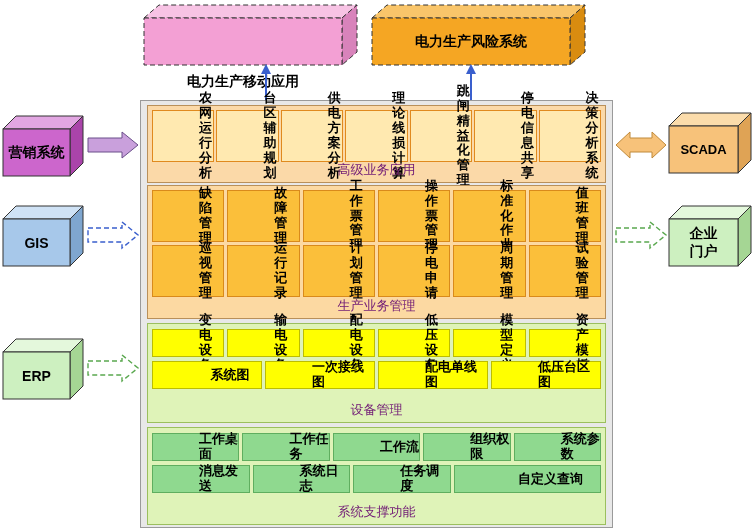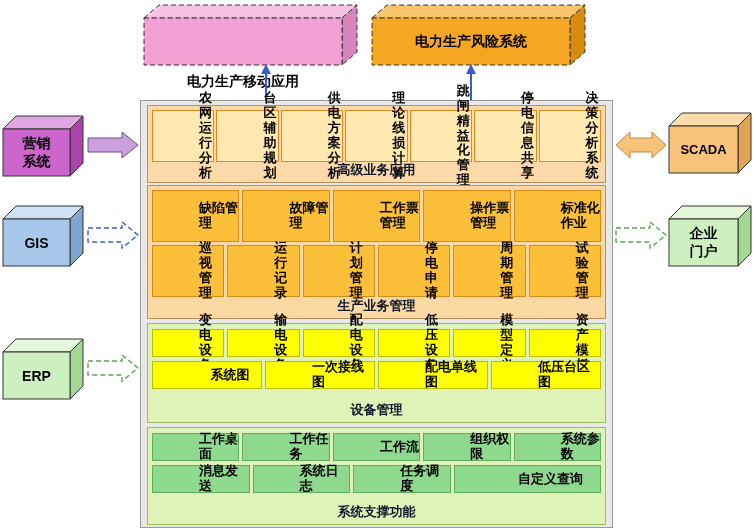--- a/index.html
+++ b/index.html
@@ -17,21 +17,21 @@
   #main-panel{
     left:140px;top:100px;width:473px;height:428px;
     background:#e8e8e8;border:1px solid #9a9a9a;
   }
   .section{
     position:absolute;left:6px;right:6px;
     border:1px solid #b9905a;
   }
   .section-title{
     position:absolute;left:0;right:0;bottom:2px;
-    text-align:center;font-size:13px;font-weight:bold;color:#0f172a;
+    text-align:center;font-size:13px;font-weight:normal;color:#701a75;
   }
   .cell{
     box-sizing:border-box;
     display:flex;align-items:center;justify-content:center;text-align:left;
     font-size:13px;font-weight:bold;color:#000;line-height:1.15;padding-left:46px;
   }
 
   
   #sec-advanced{top:4px;height:76px;background:#fbd9a8;}
   #sec-advanced .row{position:absolute;left:4px;right:4px;top:4px;height:52px;display:flex;}
@@ -96,21 +96,21 @@
 
   <line x1="16" y1="44" x2="221" y2="44" stroke="#3a5fcd" stroke-width="2"></line>
 </svg>
 
 <div class="abs" style="left:2px;top:115px;width:82px;height:62px;">
   <svg width="82" height="62" style="position:absolute;left:0;top:0;">
     <polygon points="1,14 14,1 81,1 68,14" fill="#e2a6e2" stroke="#333" stroke-width="1"></polygon>
     <polygon points="68,14 81,1 81,48 68,61" fill="#aa44aa" stroke="#333" stroke-width="1"></polygon>
     <rect x="1" y="14" width="67" height="47" fill="#cc66cc" stroke="#333" stroke-width="1"></rect>
   </svg>
-  <div class="abs ctr" style="left:1px;top:14px;width:67px;height:47px;flex-direction:column;">
+  <div class="abs ctr" style="left:1px;top:14px;width:67px;height:47px;flex-direction:row;">
     <span style="font-size:14px;font-weight:bold;">营销</span>
     <span style="font-size:14px;font-weight:bold;">系统</span>
   </div>
 </div>
 <svg class="abs" style="left:86px;top:130px;width:54px;height:30px;">
   <polygon points="2,8 36,8 36,2 52,15 36,28 36,22 2,22" fill="#c9a0dc" stroke="#6a4f8a" stroke-width="1"></polygon>
 </svg>
 
 <div class="abs" style="left:2px;top:205px;width:82px;height:62px;">
   <svg width="82" height="62" style="position:absolute;left:0;top:0;">
@@ -179,20 +179,21 @@
   </div>
 
   <div class="section" id="sec-production">
     <div class="rows">
       <div class="r">
         <div class="cell">缺陷管理</div>
         <div class="cell">故障管理</div>
         <div class="cell">工作票管理</div>
         <div class="cell">操作票管理</div>
         <div class="cell">标准化作业</div>
+        <div class="cell">值班管理</div>
       </div>
       <div class="r">
         <div class="cell">巡视管理</div>
         <div class="cell">运行记录</div>
         <div class="cell">计划管理</div>
         <div class="cell">停电申请</div>
         <div class="cell">周期管理</div>
         <div class="cell">试验管理</div>
       </div>
     </div>

